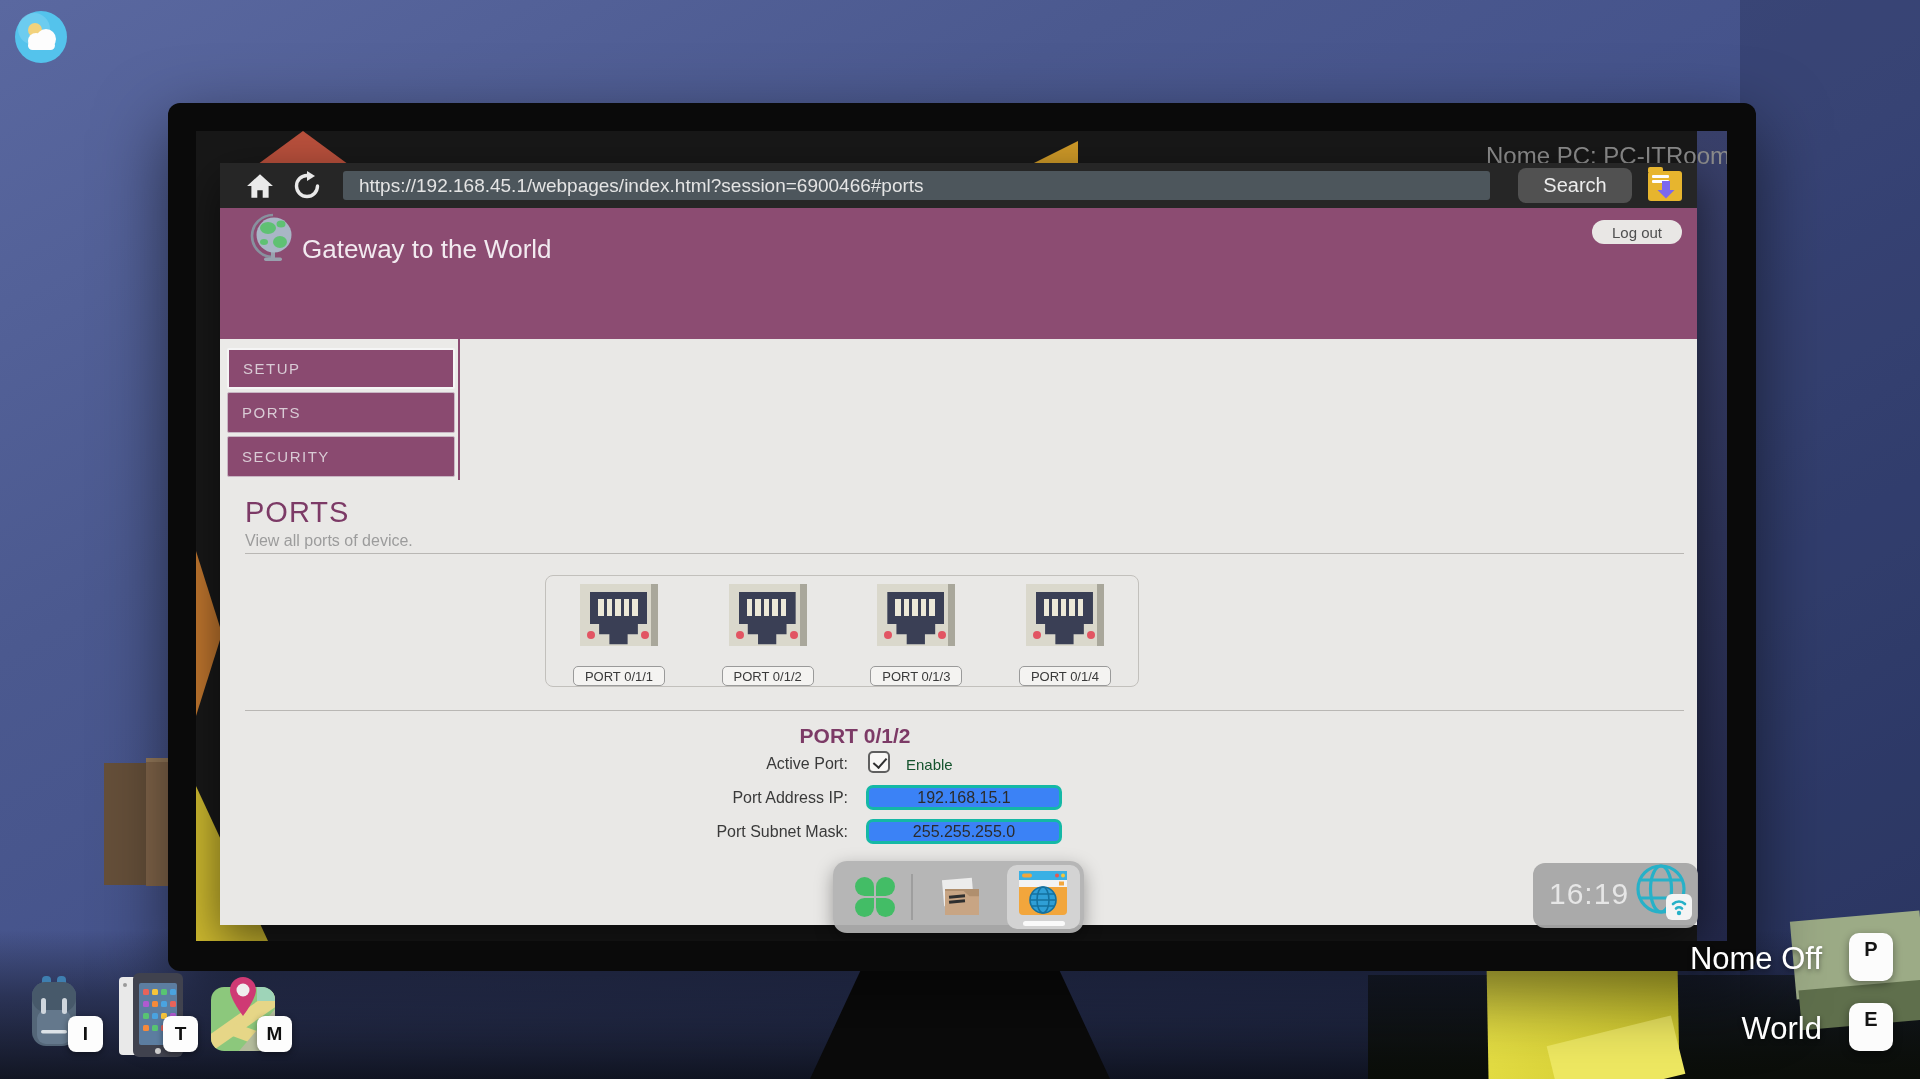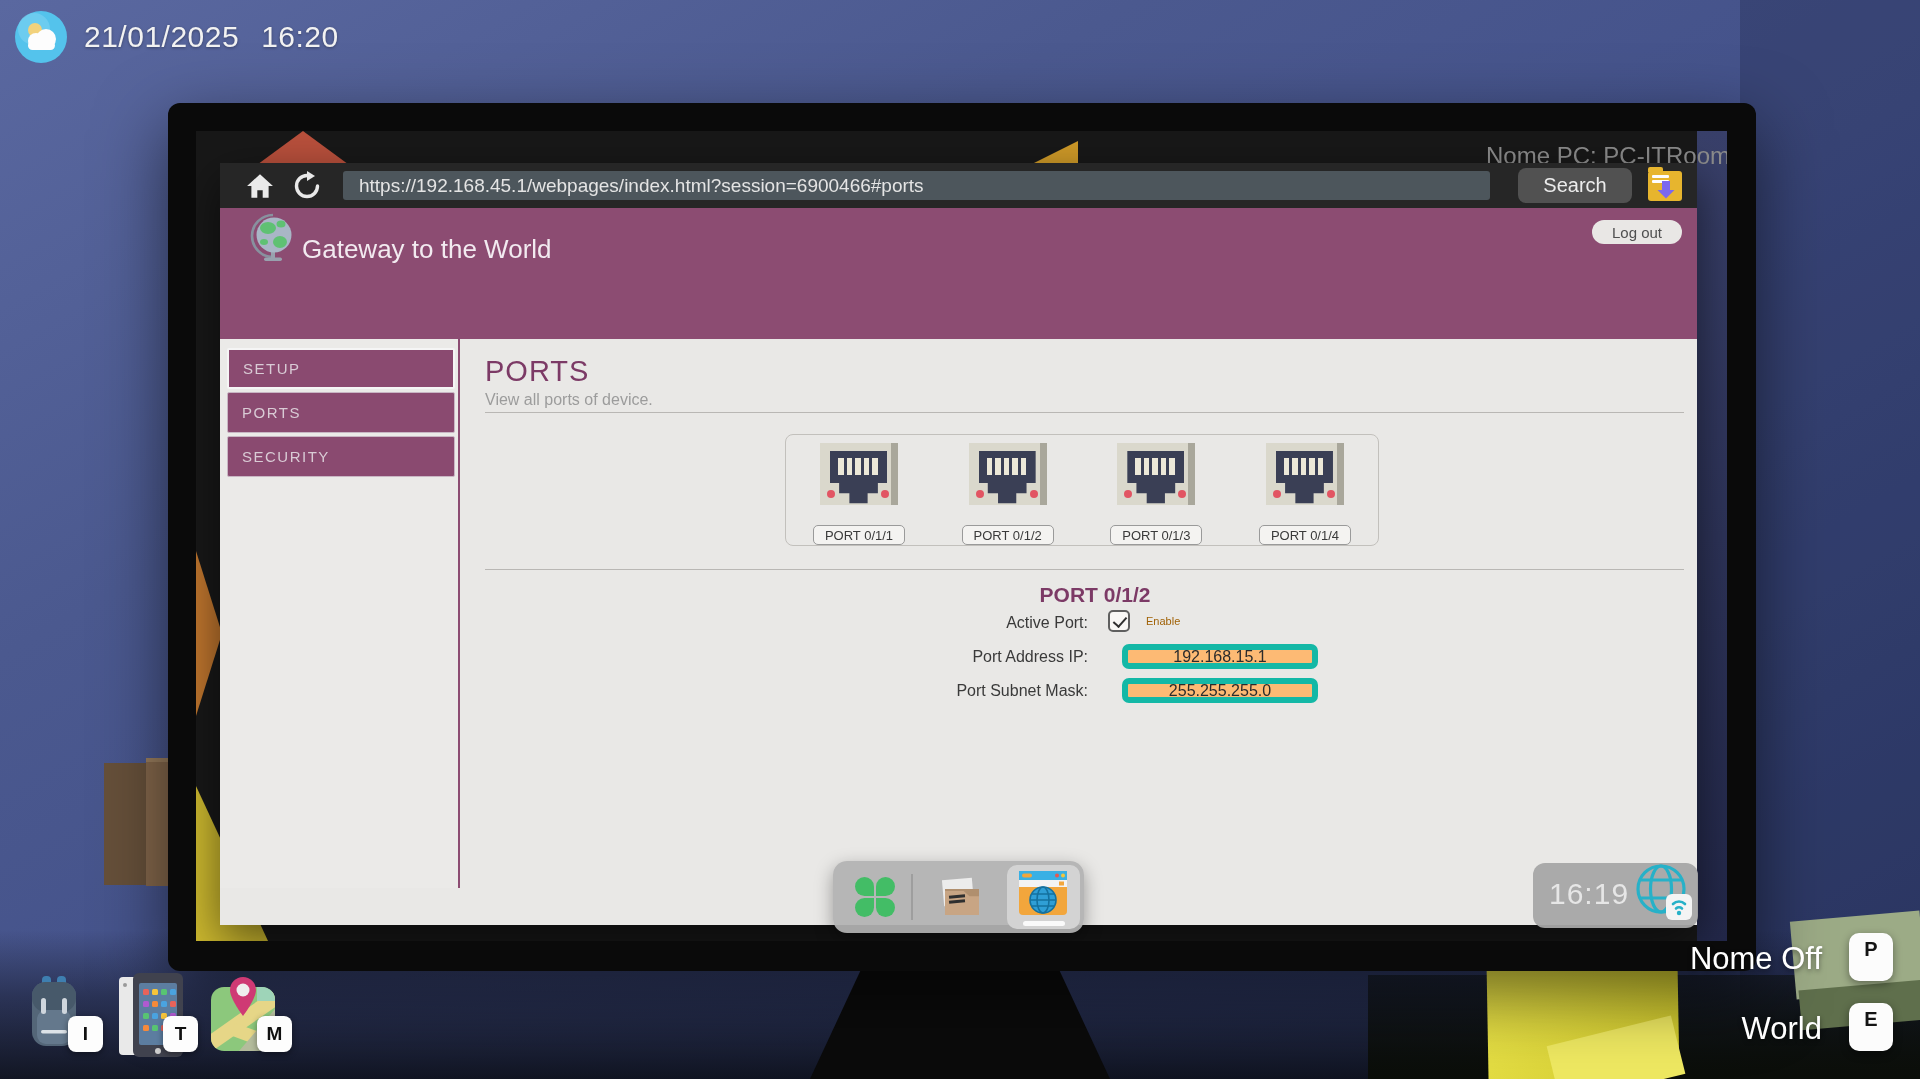--- a/index.html
+++ b/index.html
@@ -72,21 +72,21 @@
   .dl-arrow-head  { position:absolute; left:9px; top:19px; width:18px; height:9px; background:#7b68ee;
                     clip-path:polygon(0 0, 100% 0, 50% 100%); }
 
   
   .page-header { position:relative; height:131px; background:#8c4c72; }
   .brand { position:absolute; left:82px; top:26px; font-size:26px; color:#f2eaf0; }
   .globe-ico { position:absolute; left:30px; top:4px; }
   .logout-btn { position:absolute; left:1372px; top:12px; width:90px; height:24px; background:#e9e7e5;
                 border-radius:12px; display:flex; align-items:center; justify-content:center;
                 font-size:15px; color:#4f4f4f; }
-  .content { display:flex; height:549px; }
+  .content { display:flex; height:549px;flex-direction:column; }
   .sidebar { width:240px; background:#ebeae8; border-right:2px solid #8c4c72; padding:9px 0 0 7px; }
   .nav-btn { width:228px; height:41px; background:#8a4a70; border:1px solid #c9b6c4; border-radius:2px;
              margin-bottom:3px; display:flex; align-items:center; padding-left:14px;
              font-size:15px; letter-spacing:1.5px; color:#d9cbd5; }
   .nav-btn.sel { border:2px solid #f5f5f5; }
   .main { position:relative; flex:1; }
   .ports-title { position:absolute; left:25px; top:16px; font-size:29px; font-weight:500;
                  color:#7c3a66; letter-spacing:1px; }
   .ports-sub { position:absolute; left:25px; top:52px; font-size:16px; color:#9c9c9c; }
   .rule { position:absolute; left:25px; right:13px; height:0; border-top:1px solid #b9b7b4; }
@@ -107,24 +107,24 @@
                border-radius:5px; display:flex; align-items:center; justify-content:center;
                font-size:13px; color:#3a3a3a; white-space:nowrap; }
   .detail-title { position:absolute; left:335px; top:244px; width:600px; text-align:center;
                   font-size:21px; font-weight:bold; color:#7c3a66; }
   .f-label { position:absolute; left:290px; width:338px; text-align:right; font-size:16px; color:#3a3a3a; }
   .lbl-active { top:275px; } .lbl-ip { top:309px; } .lbl-mask { top:343px; }
   .checkbox { position:absolute; left:648px; top:271px; width:22px; height:22px; background:#f8f7f5;
               border:2px solid #5f5f5f; border-radius:5px; }
   .checkbox.checked::after { content:""; position:absolute; left:6px; top:2px; width:6px; height:11px;
               border-right:2.5px solid #2f2f2f; border-bottom:2.5px solid #2f2f2f; transform:rotate(42deg); }
-  .enable-lbl { position:absolute; left:686px; top:276px; font-size:11px; color:#a16207; }
-  .f-input { position:absolute; left:646px; width:196px; height:25px; background:#fdba74;
-             border:6px solid #14b8a6; border-radius:7px; text-align:center; font-size:16px; color:#2b2b2b;
-             font-family:"Liberation Sans",sans-serif;margin-left:16px; }
+  .enable-lbl { position:absolute; left:686px; top:276px; font-size:15px; color:#14532d; }
+  .f-input { position:absolute; left:646px; width:196px; height:25px; background:#3b82f6;
+             border:3px solid #14b8a6; border-radius:7px; text-align:center; font-size:16px; color:#2b2b2b;
+             font-family:"Liberation Sans",sans-serif; }
   .inp-ip { top:305px; } .inp-mask { top:339px; }
 
   
   .taskbar { position:absolute; left:637px; top:730px; width:251px; height:72px;
              background:rgba(177,177,177,.93); border-radius:14px; box-shadow:0 6px 18px rgba(0,0,0,.35); }
   .clover { position:absolute; left:22px; top:16px; width:40px; height:40px; display:grid;
             grid-template-columns:19px 19px; grid-template-rows:19px 19px; gap:2px; }
   .clover i { background:#43bd66; display:block; }
   .clover i:nth-child(1){ border-radius:50% 50% 0 50%; }
   .clover i:nth-child(2){ border-radius:50% 50% 50% 0; }
@@ -383,24 +383,20 @@
   <svg class="weather-chip" width="54" height="54" viewBox="0 0 54 54">
     <circle cx="27" cy="27" r="26" fill="#54c3ec"></circle>
     <circle cx="20" cy="19" r="16" fill="#7fd4f3" opacity="0.55"></circle>
     <circle cx="21" cy="20" r="7" fill="#f2d27c"></circle>
     <g fill="#fdfdfd">
       <circle cx="22" cy="31" r="8"></circle>
         <circle cx="32" cy="29" r="10"></circle>
       <rect x="14" y="31" width="27" height="9" rx="4.5"></rect>
     </g>
   </svg>
-  <div class="datetime">
-    <span>21/01/2025</span>
-    <span>16:20</span>
-  </div>
 
   <svg class="dock-ico" style="left:26px; top:974px;" width="56" height="84" viewBox="0 0 56 84">
     <rect x="16" y="2" width="9" height="12" rx="4" fill="#3e7fb0"></rect>
     <rect x="31" y="2" width="9" height="12" rx="4" fill="#3e7fb0"></rect>
     <rect x="6" y="8" width="44" height="64" rx="14" fill="#546678"></rect>
     <rect x="6" y="8" width="44" height="30" rx="14" fill="#47596a"></rect>
     <rect x="11" y="36" width="34" height="34" rx="9" fill="#64788c"></rect>
     <rect x="15" y="24" width="5" height="16" rx="2.5" fill="#cfd6dd"></rect>
     <rect x="36" y="24" width="5" height="16" rx="2.5" fill="#cfd6dd"></rect>
     <rect x="15" y="56" width="26" height="3.5" rx="1.7" fill="#dde3e8"></rect>

